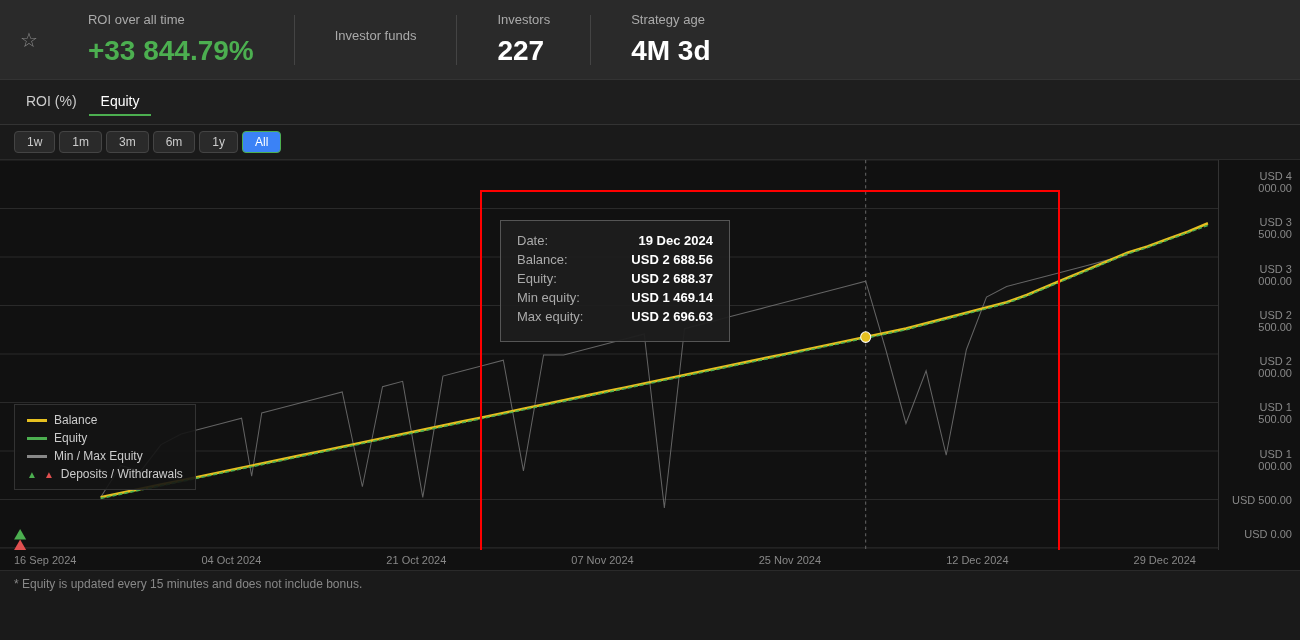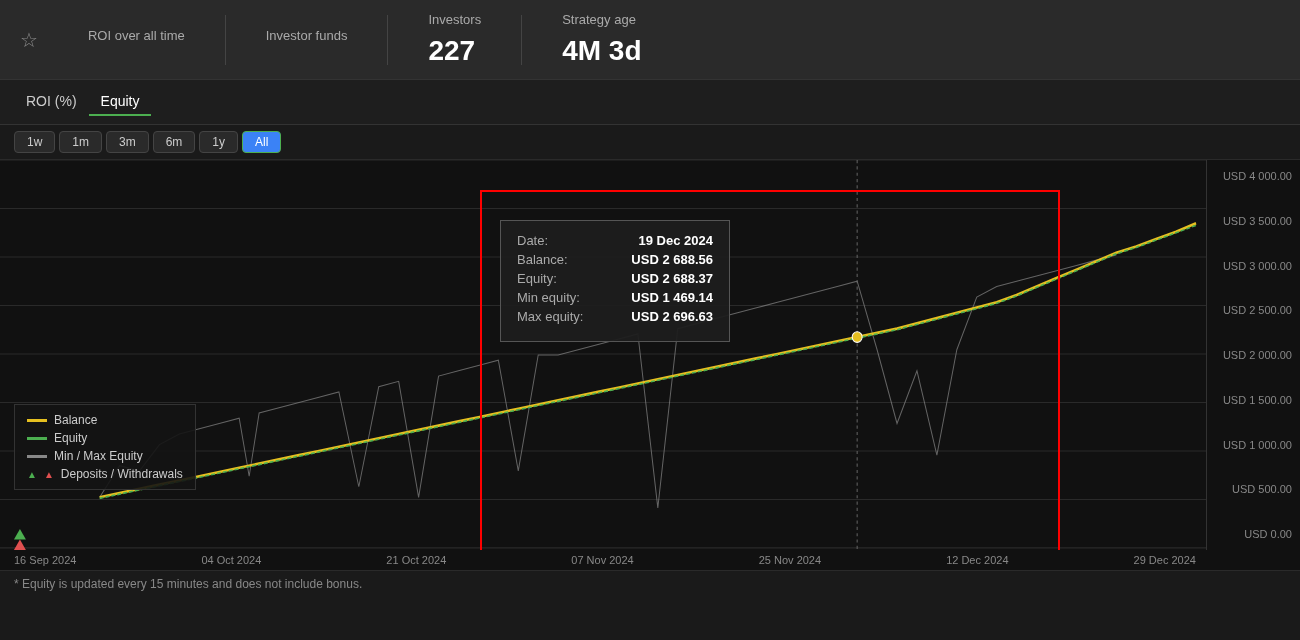--- a/index.html
+++ b/index.html
@@ -65,21 +65,21 @@
       position: relative;
       height: 390px;
       display: flex;
     }
     .chart-main {
       flex: 1;
       position: relative;
       overflow: hidden;
     }
     .y-axis {
-      width: 94px;
+      width: 82px;
       background: #111;
       display: flex;
       flex-direction: column;
       justify-content: space-between;
       padding: 10px 8px;
       border-left: 1px solid #333;
     }
     .y-label {
       font-size: 11px;
       color: #888;
@@ -202,20 +202,21 @@
       display: block;
     }
   </style>
 </head>
 <body>
 
 <div class="header-bar">
   <span class="star-icon">☆</span>
   <div class="stat-block">
     <span class="stat-label">ROI over all time</span>
+    <span class="stat-value green">+33 844.79%</span>
   </div>
   <div class="divider-v"></div>
   <div class="stat-block">
     <span class="stat-label">Investor funds</span>
   </div>
   <div class="divider-v"></div>
   <div class="stat-block">
     <span class="stat-label">Investors</span>
     <span class="stat-value">227</span>
   </div>

